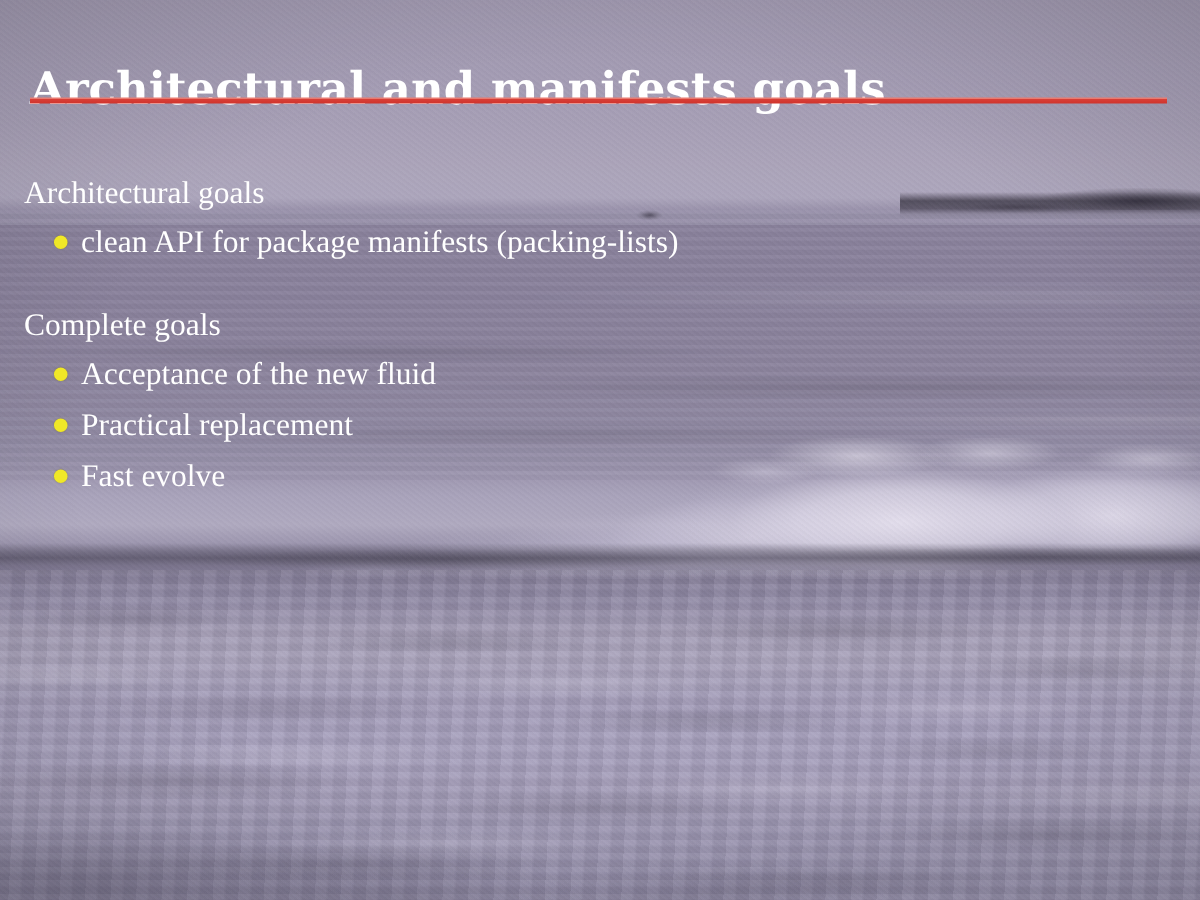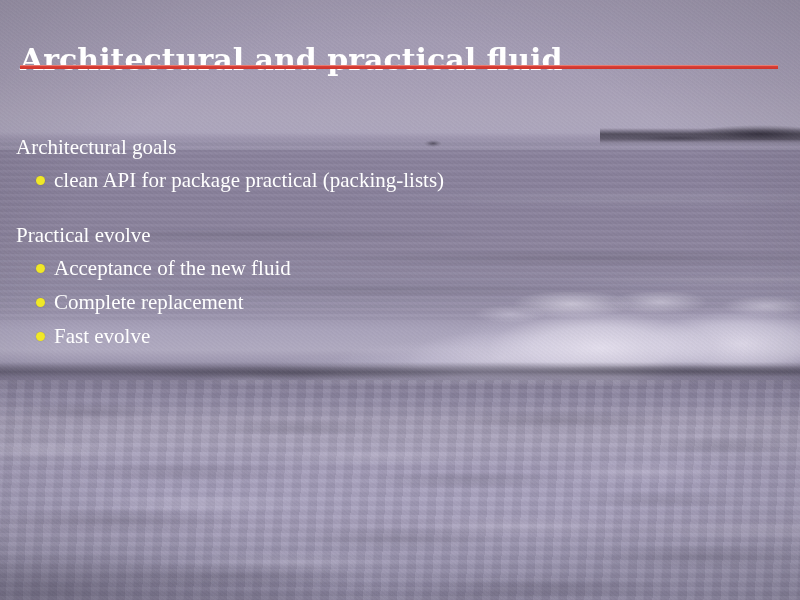--- a/index.html
+++ b/index.html
@@ -254,21 +254,21 @@
     background: linear-gradient(to bottom,
       #e87a70 0px,
       #e87a70 1px,
       #d94038 1px,
       #cf342c 4px);
   }
 
   #body {
     position: absolute;
     left: 0;
-    top: 131px;
+    top: 112px;
     width: 772px;
   }
 
   .group {
     position: relative;
   }
   .group.group-2 {
     margin-top: 22px;
   }
 
@@ -322,46 +322,46 @@
   <div class="bg-layer" id="bg-wave-foam"></div>
   <div class="bg-layer" id="bg-wave-spray"></div>
   <div class="bg-layer" id="bg-wave-shadow"></div>
   <div class="bg-layer" id="bg-sand-texture"></div>
   <div class="bg-layer" id="bg-sand-dark"></div>
   <div class="bg-layer" id="bg-grain"></div>
   <div class="bg-layer" id="bg-vignette"></div>
 
   <div id="content">
 
-    <h1 id="slide-title">Architectural and practical fluid</h1>
+    <h1 id="slide-title">Architectural and manifests goals</h1>
 
     <div id="title-rule"></div>
 
     <div id="body">
 
       <div class="group group-1">
         <p class="group-heading">Architectural goals</p>
         <ul class="bullet-list">
           <li class="bullet-item">
             <span class="bullet-dot"></span>
-            <span>clean API for package practical (packing-lists)</span>
+            <span>clean API for package manifests (packing-lists)</span>
           </li>
         </ul>
       </div>
 
       <div class="group group-2">
-        <p class="group-heading">Practical evolve</p>
+        <p class="group-heading">Complete goals</p>
         <ul class="bullet-list">
           <li class="bullet-item">
             <span class="bullet-dot"></span>
             <span>Acceptance of the new fluid</span>
           </li>
           <li class="bullet-item">
             <span class="bullet-dot"></span>
-            <span>Complete replacement</span>
+            <span>Practical replacement</span>
           </li>
           <li class="bullet-item">
             <span class="bullet-dot"></span>
             <span>Fast evolve</span>
           </li>
         </ul>
       </div>
 
     </div>
   </div>

